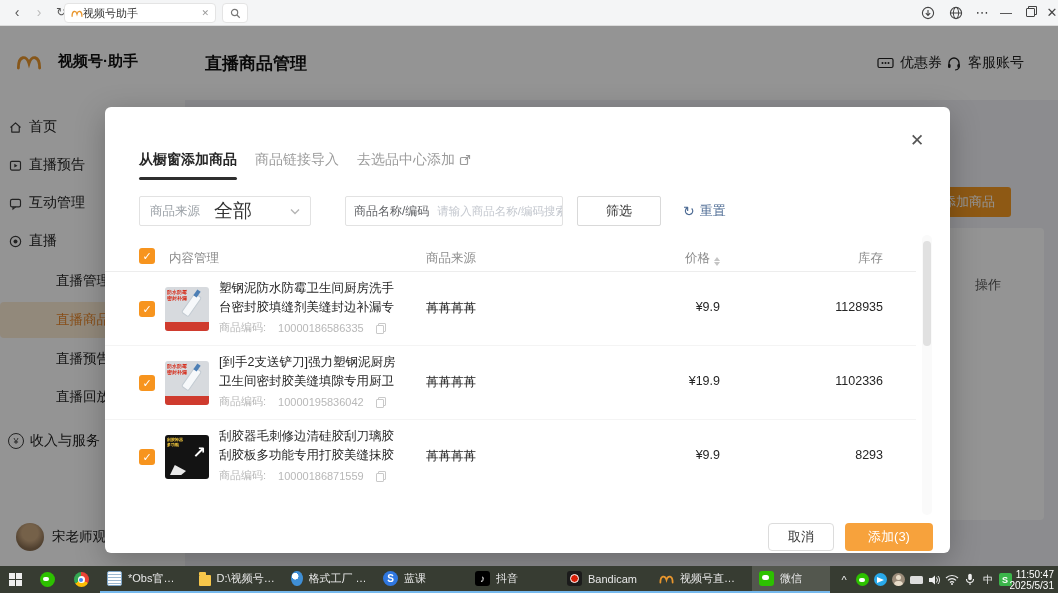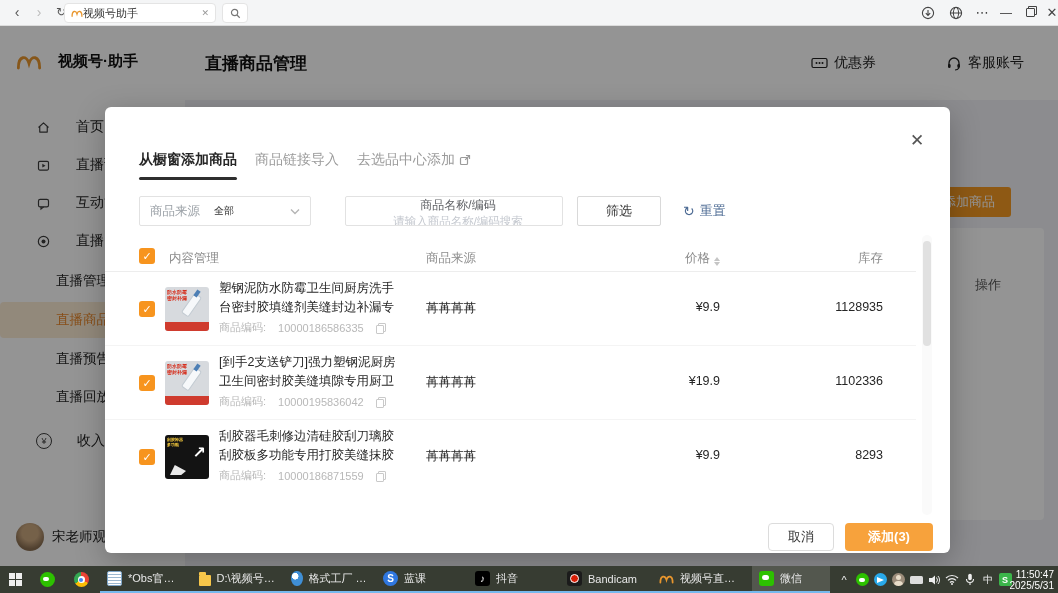--- a/index.html
+++ b/index.html
@@ -15,41 +15,41 @@
   .winbtn{position:absolute;top:0;width:24px;height:25px;display:flex;align-items:center;justify-content:center;color:#444;font-size:12px;}
   .restore-box{width:9px;height:9px;border:1px solid #444;border-radius:1px;box-shadow:2px -2px 0 -1px #f4f5f6,2px -2px 0 0 #444;}
   
   .app-header{position:absolute;left:0;top:26px;width:1058px;height:74px;background:#ffffff;z-index:10;}
   .brand{position:absolute;left:16px;top:24px;display:flex;align-items:center;gap:16px;}
   .brand-text{font-size:15px;font-weight:600;color:#111;}
   .page-title{position:absolute;left:205px;top:26px;font-size:17px;font-weight:700;color:#111;}
   .hdr-link{position:absolute;top:28px;display:flex;align-items:center;gap:6px;font-size:14px;color:#1f1f1f;}
   
   .sidebar{position:absolute;left:0;top:100px;width:185px;height:466px;background:#ffffff;z-index:10;}
-  .side-item{position:absolute;left:0;width:185px;height:38px;display:flex;align-items:center;gap:25px;padding-left:36px;font-size:14px;color:#1f1f1f;}
+  .side-item{position:absolute;left:0;width:185px;height:38px;display:flex;align-items:center;gap:6px;padding-left:8px;font-size:14px;color:#1f1f1f;}
   .side-sub{position:absolute;left:0;width:185px;height:36px;display:flex;align-items:center;padding-left:56px;font-size:13.5px;color:#262626;}
   .side-sub.active{background:#fcecd5;color:#e9882b;border-radius:4px;}
   .icon-circle{width:16px;height:16px;border:1.4px solid #3d3d3d;border-radius:50%;display:inline-flex;align-items:center;justify-content:center;font-size:9px;color:#3d3d3d;flex:0 0 auto;}
   .avatar{width:28px;height:28px;border-radius:50%;background:radial-gradient(circle at 50% 35%,#caa77f 0 35%,#8a6f52 70%);flex:0 0 auto;}
   
   .content-bg{position:absolute;left:185px;top:100px;width:873px;height:466px;background:#f1f2f6;z-index:10;}
   .bg-panel{position:absolute;left:15px;top:128px;width:844px;height:292px;background:#fff;border-radius:4px;}
   .bg-addbtn{position:absolute;left:742px;top:87px;width:84px;height:30px;background:#f59a23;border-radius:3px;color:#fff;font-size:13px;display:flex;align-items:center;justify-content:center;}
   .bg-action{position:absolute;left:775px;top:48px;font-size:13px;color:#555;}
   
   .overlay{position:absolute;left:0;top:26px;width:1058px;height:540px;background:rgba(0,0,0,0.42);z-index:40;}
   
   .modal{position:absolute;left:105px;top:107px;width:845px;height:446px;background:#fff;border-radius:6px;z-index:60;box-shadow:0 8px 30px rgba(0,0,0,.25);}
   .modal-close{position:absolute;right:22px;top:22px;width:22px;height:22px;font-size:17px;color:#555;display:flex;align-items:center;justify-content:center;}
   .mtab{position:absolute;top:44px;font-size:14px;color:#9b9b9b;display:flex;align-items:center;gap:4px;}
   .mtab.active{color:#262626;font-weight:600;}
   .mtab-underline{position:absolute;left:34px;top:70px;width:98px;height:3px;background:#2e2e2e;border-radius:2px;}
   .fld{position:absolute;top:89px;height:30px;border:1px solid #e2e2e2;border-radius:2px;background:#fff;display:flex;align-items:center;}
   .fld-label{font-size:12.5px;color:#9aa0a6;padding-left:10px;white-space:nowrap;}
-  .fld-value{font-size:10px;color:#333;margin-left:14px;white-space:nowrap;}
+  .fld-value{font-size:19px;color:#333;margin-left:14px;white-space:nowrap;}
   .fld-ph{font-size:11.5px;color:#c4c8cf;margin-left:8px;white-space:nowrap;overflow:hidden;}
   .btn-outline{position:absolute;top:89px;height:30px;border:1px solid #d9d9d9;border-radius:2px;background:#fff;font-size:13px;color:#333;display:flex;align-items:center;justify-content:center;}
   .reset{position:absolute;top:95px;display:flex;align-items:center;gap:5px;font-size:13px;color:#4c6a93;}
   .thead{position:absolute;left:0;top:139px;width:811px;height:26px;border-bottom:1px solid #ededed;font-size:12.5px;color:#8c8c8c;}
   .checkbox{width:16px;height:16px;background:#f7941e;border-radius:3px;color:#fff;font-size:11px;display:flex;align-items:center;justify-content:center;}
   .prow{position:absolute;left:0;width:811px;height:74px;border-bottom:1px solid #f4f4f4;}
   .pimg{position:absolute;left:60px;top:15px;width:44px;height:44px;border-radius:3px;overflow:hidden;}
   .pimg.sealant{background:#d7dade;}
   .pimg.sealant .red-txt{position:absolute;left:2px;top:2px;font-size:5px;line-height:6px;color:#d62c1a;font-weight:700;width:20px;}
   .pimg.sealant .tube{position:absolute;left:22px;top:6px;width:9px;height:24px;background:#f6f8fa;border:1px solid #c3cbd2;border-radius:2px;transform:rotate(35deg);}
@@ -68,21 +68,21 @@
   .copy-ic::before{content:"";position:absolute;left:2.5px;top:0;width:6px;height:7px;border:1px solid #c9c9c9;border-radius:1px;}
   .copy-ic::after{content:"";position:absolute;left:0;top:2.5px;width:6px;height:7px;border:1px solid #c9c9c9;border-radius:1px;background:#fff;}
   .sort{display:inline-flex;flex-direction:column;gap:1px;margin-left:4px;vertical-align:1px;}
   .sort i{width:0;height:0;border-left:3.5px solid transparent;border-right:3.5px solid transparent;}
   .sort .up{border-bottom:4px solid #c5c5c5;}
   .sort .dn{border-top:4px solid #c5c5c5;}
   .scrolltrack{position:absolute;left:817px;top:128px;width:10px;height:280px;background:#fafafa;border-radius:5px;}
   .scrollthumb{position:absolute;left:1px;top:6px;width:8px;height:105px;background:#e1e1e1;border-radius:4px;}
   .mfooter-btn{position:absolute;top:416px;height:28px;border-radius:4px;font-size:13px;display:flex;align-items:center;justify-content:center;}
   .btn-cancel{left:663px;width:66px;background:#fff;border:1px solid #dcdcdc;color:#333;}
-  .btn-confirm{left:740px;width:88px;background:#f7a23c;color:#fff;font-weight:700;}
+  .btn-confirm{left:740px;width:88px;background:#f7a23c;color:#fff;font-weight:400;}
   
   .taskbar{position:absolute;left:0;top:566px;width:1058px;height:27px;background:#373c32;z-index:90;display:block;}
   .tb-btn{position:absolute;top:0;height:27px;display:flex;align-items:center;gap:6px;padding:0 7px;border-bottom:2px solid #76b9ed;}
   .tb-btn .lbl{font-size:11px;color:#e8e8e8;white-space:nowrap;overflow:hidden;text-overflow:ellipsis;max-width:62px;}
   .tb-pin{position:absolute;top:0;height:27px;width:30px;display:flex;align-items:center;justify-content:center;}
   .tico{width:15px;height:15px;flex:0 0 auto;display:flex;align-items:center;justify-content:center;}
   .ic-notepad{background:linear-gradient(#eef4fb 0 0) ,#fff;border:1px solid #7fa6c8;border-radius:2px;background-image:repeating-linear-gradient(#fff 0 2px,#9db8d0 2px 3px);}
   .ic-folder{position:relative;width:15px;height:11px;background:#f7c64a;border-radius:1px;margin-top:3px;}
   .ic-folder::before{content:"";position:absolute;left:0;top:-3px;width:7px;height:3px;background:#f7c64a;border-radius:1px 1px 0 0;}
   .ic-ff{width:15px;height:15px;border-radius:50%;background:radial-gradient(circle at 35% 35%,#fff 0 25%,#3f8fd6 28%);}
@@ -151,21 +151,21 @@
   </div>
 
   <div class="app-header">
     <div class="brand">
       <svg width="26" height="22" viewBox="0 0 22 18">
           <path d="M2 15 C2 4, 9 4, 11 11 C13 4, 20 4, 20 15" fill="none" stroke="#e8962e" stroke-width="2.4" stroke-linecap="round"></path>
         </svg>
       <span class="brand-text">视频号·助手</span>
     </div>
     <div class="page-title">直播商品管理</div>
-    <div class="hdr-link" style="left:811px;align-items:center;">
+    <div class="hdr-link" style="left:877px;align-items:center;">
       <svg width="17" height="14" viewBox="0 0 17 14">
           <rect x="1" y="2.5" width="15" height="9" rx="1.5" fill="none" stroke="#1f1f1f" stroke-width="1.2"></rect>
           <circle cx="5.5" cy="7" r="1" fill="#1f1f1f"></circle>
           <circle cx="8.5" cy="7" r="1" fill="#1f1f1f"></circle>
           <circle cx="11.5" cy="7" r="1" fill="#1f1f1f"></circle>
         </svg>
       <span>优惠券</span>
     </div>
     <div class="hdr-link" style="left:946px;">
       <svg width="16" height="15" viewBox="0 0 16 15">
@@ -255,21 +255,21 @@
     </div>
     <div class="mtab-underline"></div>
 
     <div class="fld" style="left:34px;width:172px;">
       <span class="fld-label">商品来源</span>
       <span class="fld-value">全部</span>
       <svg style="margin-left:auto;margin-right:10px;" width="10" height="7" viewBox="0 0 10 7">
           <polyline points="1,1.5 5,5.5 9,1.5" fill="none" stroke="#b5b5b5" stroke-width="1.4"></polyline>
         </svg>
     </div>
-    <div class="fld" style="left:240px;width:218px;flex-direction:column;">
+    <div class="fld" style="left:240px;width:218px;">
       <span class="fld-label" style="color:#606266;padding-left:8px;font-size:12px;">商品名称/编码</span>
       <span class="fld-ph">请输入商品名称/编码搜索</span>
     </div>
     <div class="btn-outline" style="left:472px;width:84px;">筛选</div>
     <div class="reset" style="left:578px;">
       <span style="font-size:14px;">↻</span>
       <span>重置</span>
     </div>
 
     <div class="thead">

